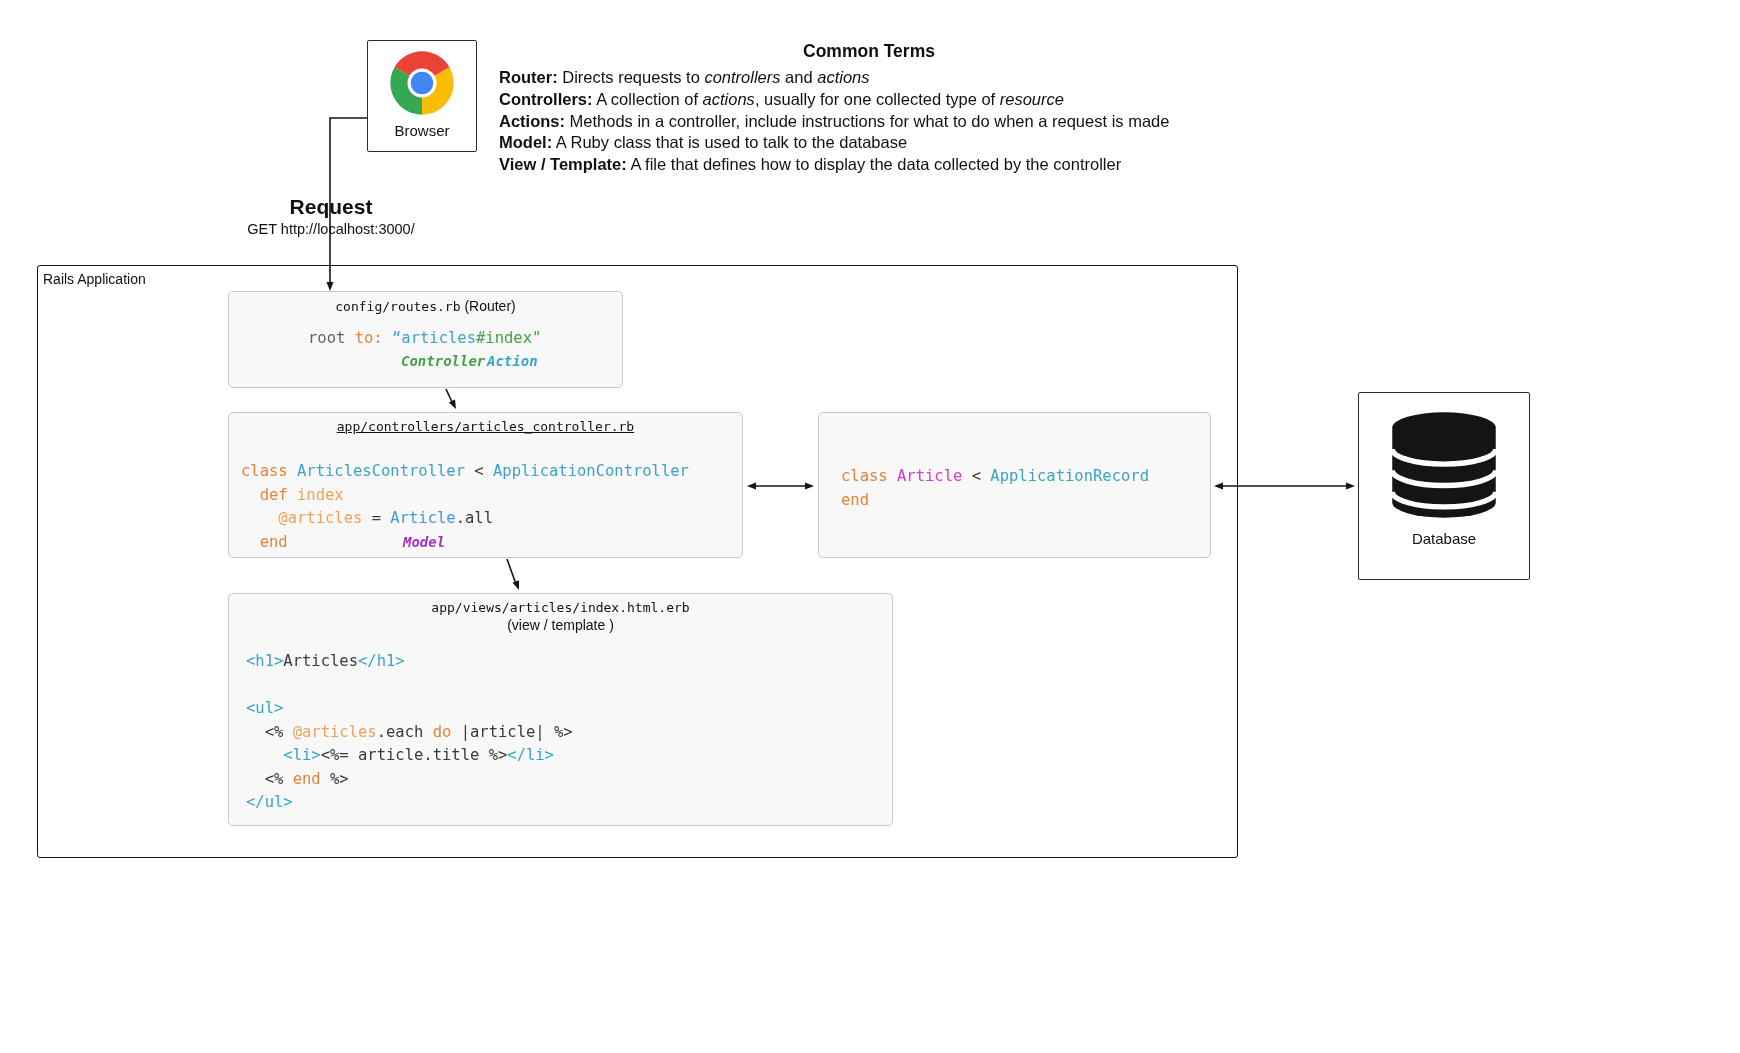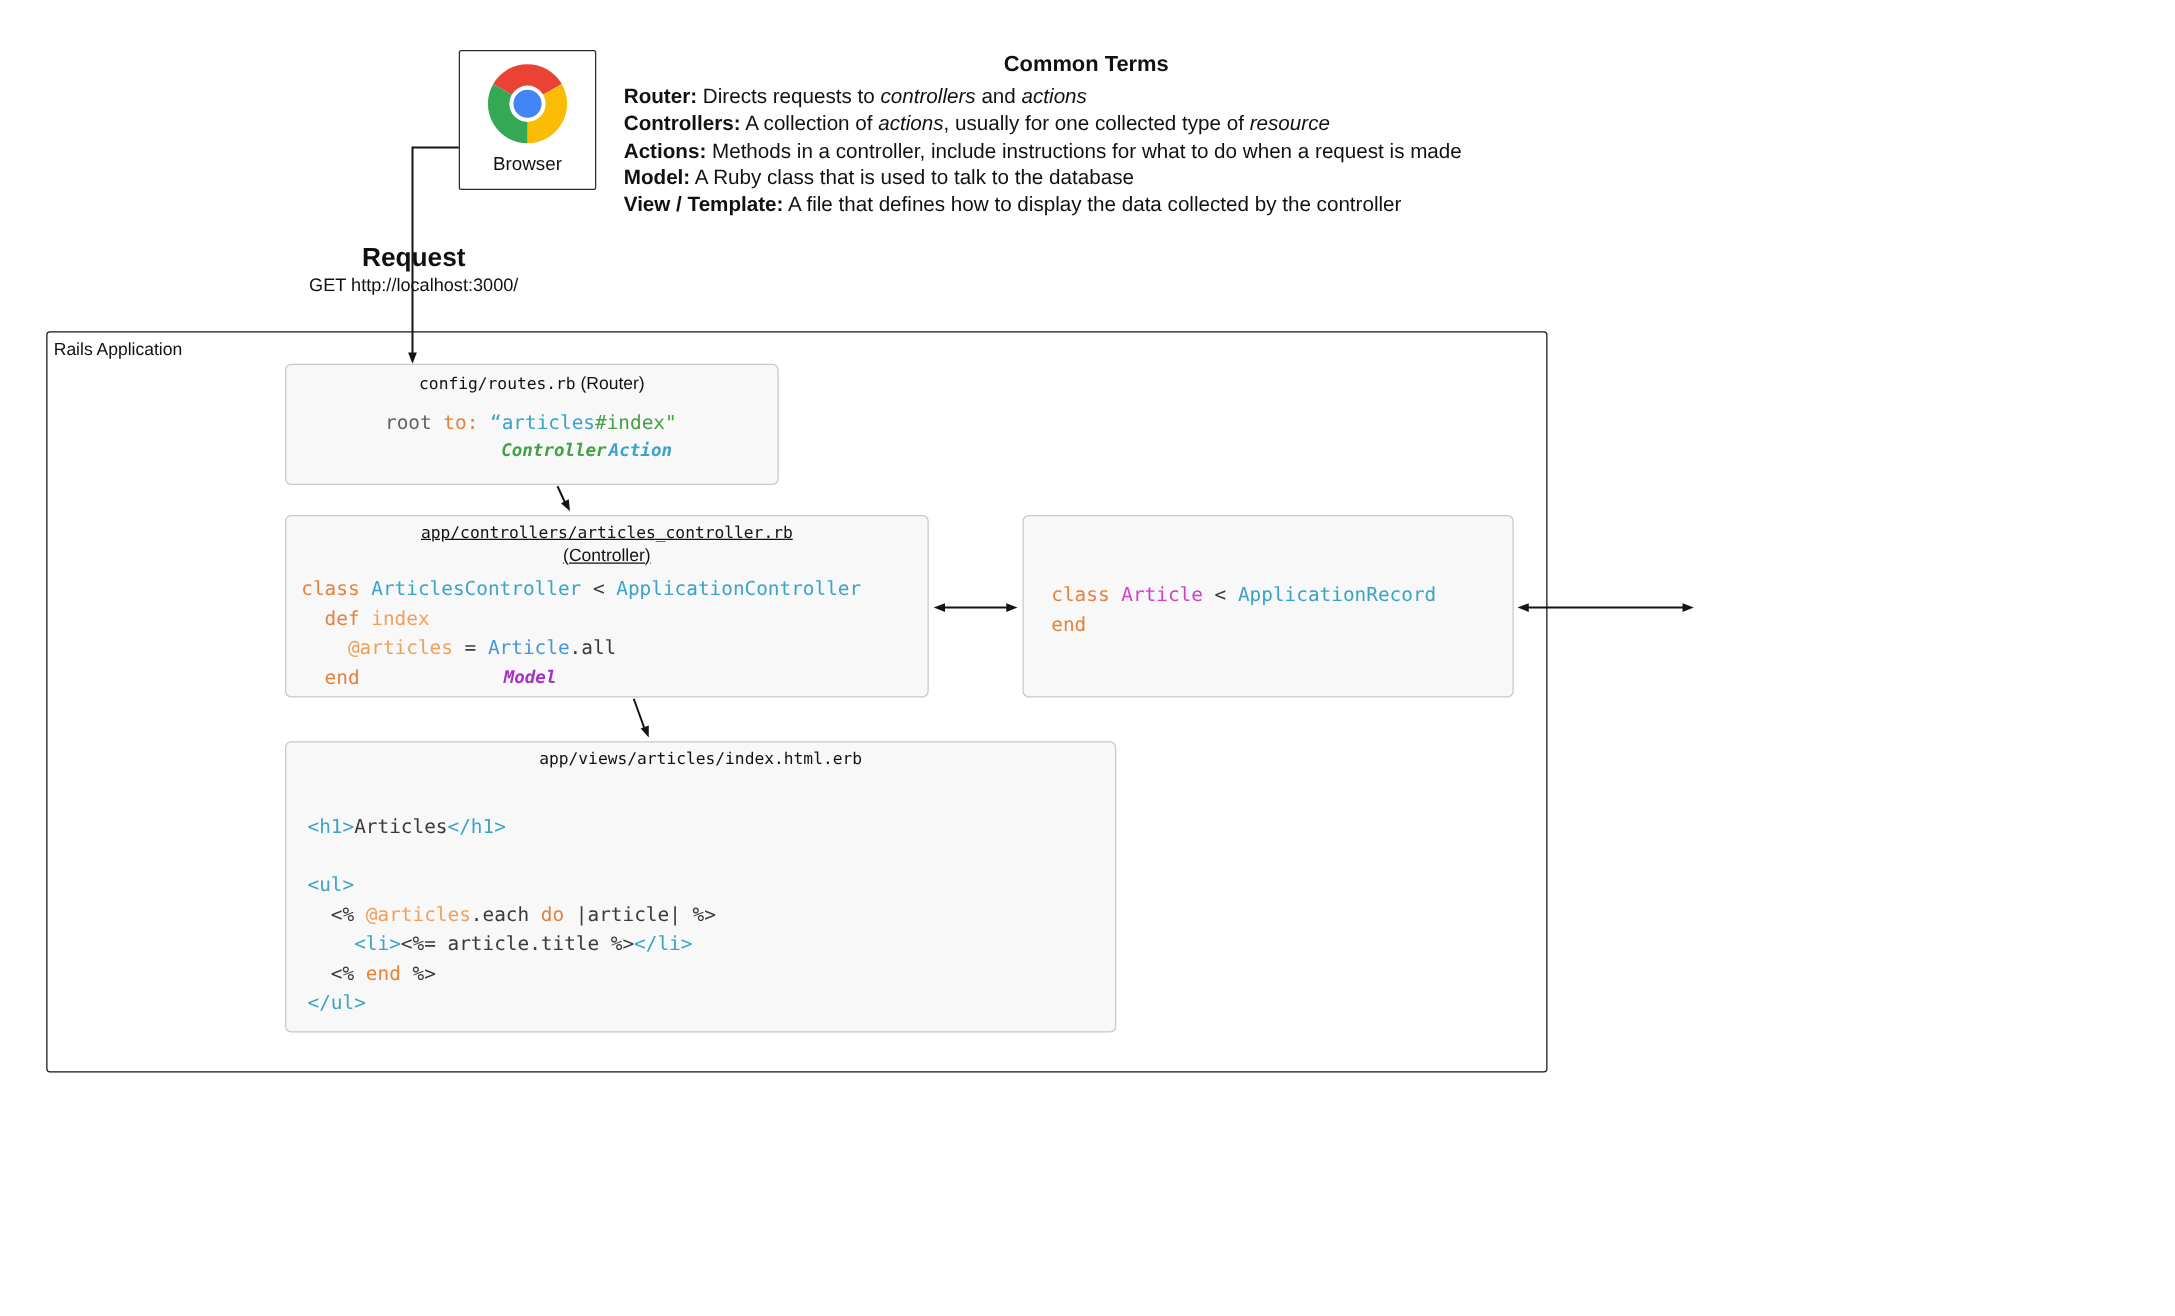--- a/index.html
+++ b/index.html
@@ -121,31 +121,40 @@
   <div class="code-box router-box">
     <div class="box-title"><span class="mono">config/routes.rb</span><span> (Router)</span></div>
     <div class="code router-code"><div class="code-line"><span style="color: var(--code-gray);">root </span><span style="color: var(--keyword);">to: </span><span style="color: var(--teal);">“articles</span><span style="color: var(--green);">#index"</span></div></div>
     <span class="annot annot-ctrl">Controller</span>
     <span class="annot annot-action">Action</span>
   </div>
 
   <div class="code-box controller-box">
     <div class="box-title">
       <div class="mono">app/controllers/articles_controller.rb</div>
-      <div>(Controller)</div>
     </div>
     <div class="code controller-code"><div class="code-line"><span style="color: var(--keyword);">class </span><span style="color: var(--teal);">ArticlesController</span><span style="color: var(--code-plain);"> &lt; </span><span style="color: var(--teal);">ApplicationController</span></div><div class="code-line"><span style="color: var(--keyword);">  def </span><span style="color: var(--orange-light);">index</span></div><div class="code-line"><span style="color: var(--orange-light);">    @articles</span><span style="color: var(--code-plain);"> = </span><span style="color: var(--blue);">Article</span><span style="color: var(--code-plain);">.all</span></div><div class="code-line"><span style="color: var(--keyword);">  end</span></div></div>
     <span class="annot annot-model">Model</span>
   </div>
 
   <div class="code-box model-box">
     <div class="code model-code"><div class="code-line"><span style="color: var(--keyword);">class </span><span style="color: var(--magenta);">Article</span><span style="color: var(--code-plain);"> &lt; </span><span style="color: var(--teal);">ApplicationRecord</span></div><div class="code-line"><span style="color: var(--keyword);">end</span></div></div>
   </div>
 
   <div class="code-box view-box">
     <div class="box-title">
       <div class="mono">app/views/articles/index.html.erb</div>
+      <div>(view / template )</div>
     </div>
     <div class="code view-code"><div class="code-line"><span style="color: var(--teal);">&lt;h1&gt;</span><span style="color: var(--code-plain);">Articles</span><span style="color: var(--teal);">&lt;/h1&gt;</span></div><div class="code-line">&nbsp;</div><div class="code-line"><span style="color: var(--teal);">&lt;ul&gt;</span></div><div class="code-line"><span style="color: var(--code-plain);">  &lt;% </span><span style="color: var(--orange-light);">@articles</span><span style="color: var(--code-plain);">.each </span><span style="color: var(--keyword);">do</span><span style="color: var(--code-plain);"> |article| %&gt;</span></div><div class="code-line"><span style="color: var(--teal);">    &lt;li&gt;</span><span style="color: var(--code-plain);">&lt;%= article.title %&gt;</span><span style="color: var(--teal);">&lt;/li&gt;</span></div><div class="code-line"><span style="color: var(--code-plain);">  &lt;% </span><span style="color: var(--keyword);">end</span><span style="color: var(--code-plain);"> %&gt;</span></div><div class="code-line"><span style="color: var(--teal);">&lt;/ul&gt;</span></div></div>
   </div>
 
+  <div class="db-box">
+    <svg class="db-icon" viewBox="0 0 130 132">
+      <path fill="#141414" d="M7,24 A58,17 0 0 1 123,24 L123,108 A58,17 0 0 1 7,108 Z"></path>
+      <path d="M7,48 A58,17 0 0 0 123,48" stroke="#fff" stroke-width="6" fill="none"></path>
+      <path d="M7,72 A58,17 0 0 0 123,72" stroke="#fff" stroke-width="6" fill="none"></path>
+      <path d="M7,96 A58,17 0 0 0 123,96" stroke="#fff" stroke-width="6" fill="none"></path>
+    </svg>
+    <div class="db-label">Database</div>
+  </div>
 
 </div>
 
 </body></html>

